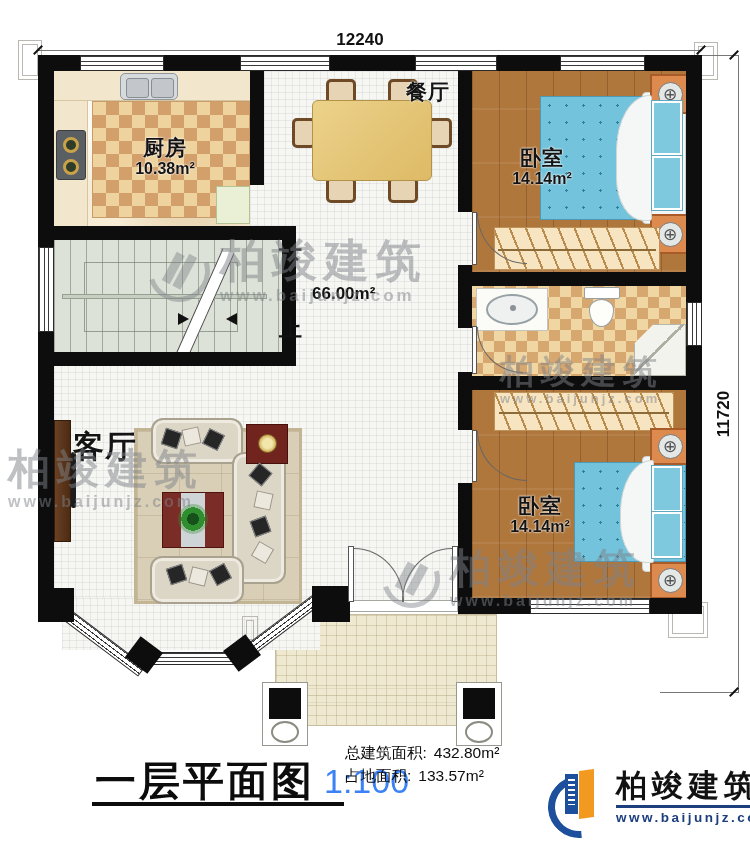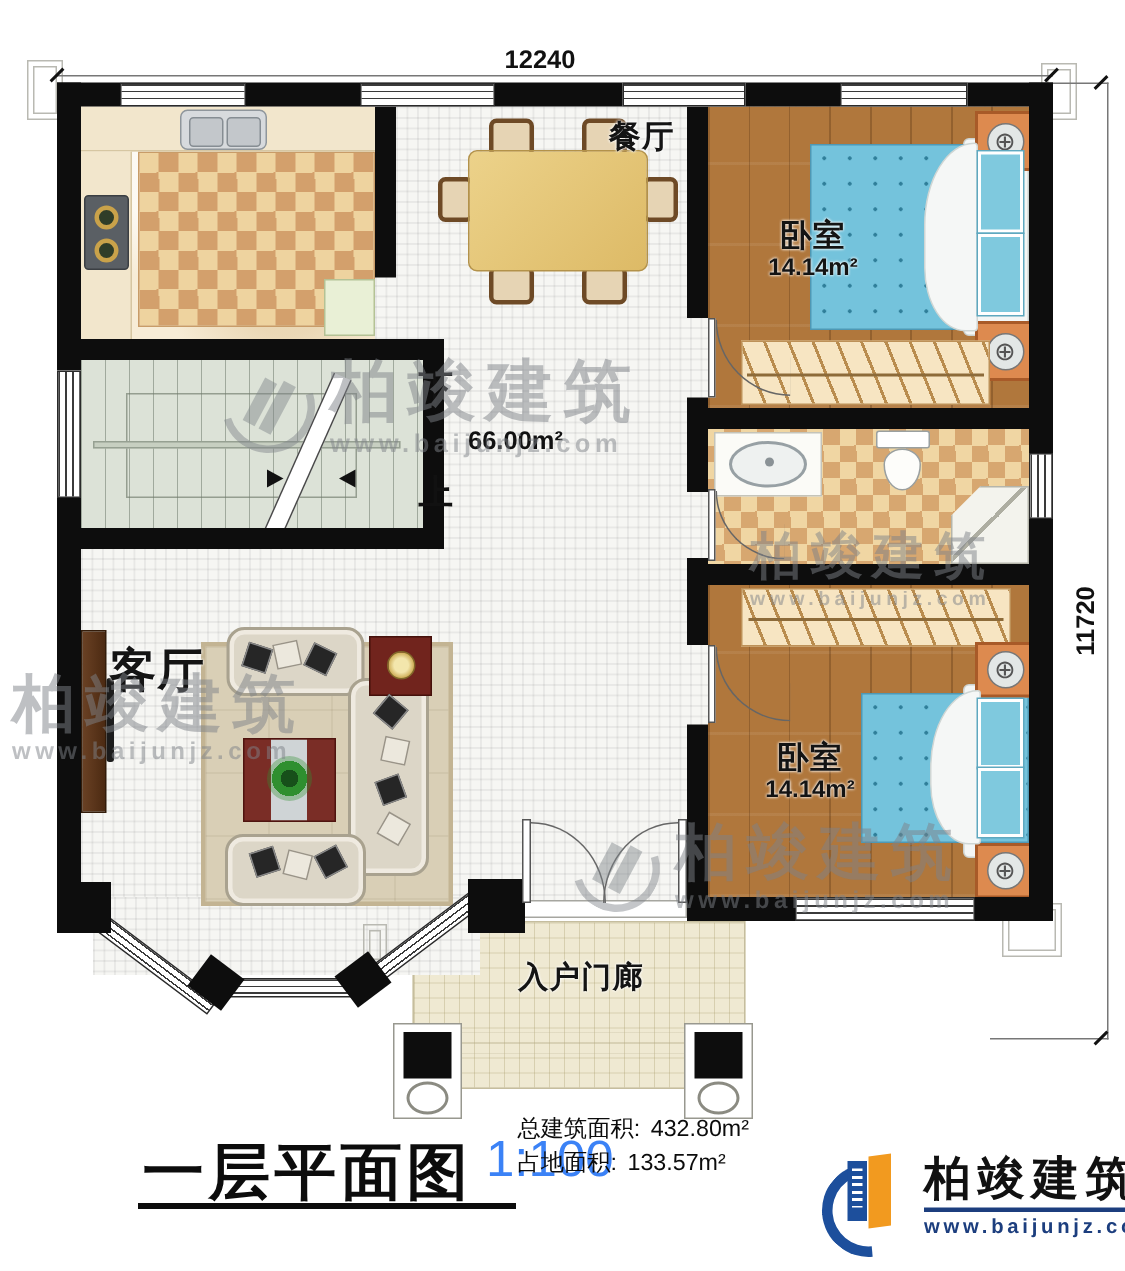--- a/index.html
+++ b/index.html
@@ -66,21 +66,21 @@
   .cornerdec i{position:absolute;inset:3px;border:1px solid #b9b9b2;display:block;}
   
   .wm{position:absolute;z-index:60;display:flex;align-items:center;gap:10px;pointer-events:none;
       color:rgba(125,130,136,.50);white-space:nowrap;}
   .wm .ic{border-radius:50%;border:5px solid rgba(125,130,136,.45);border-top-color:transparent;border-left-color:transparent;transform:rotate(28deg);position:relative;}
   .wm .ic b{position:absolute;left:28%;top:20%;width:18%;height:60%;background:rgba(125,130,136,.45);}
   .wm .ic u{position:absolute;left:52%;top:12%;width:18%;height:68%;background:rgba(125,130,136,.45);}
   .wm .t1{font-weight:900;letter-spacing:7px;line-height:1;}
   .wm .t2{font-weight:bold;letter-spacing:3px;line-height:1;margin-top:4px;}
   
-  .tb-title-row{position:absolute;left:95px;top:754px;display:flex;align-items:flex-start;z-index:70;}
+  .tb-title-row{position:absolute;left:95px;top:754px;display:flex;align-items:center;z-index:70;}
   .tb-title{font-size:41px;font-weight:bold;letter-spacing:3px;color:#0c0c0c;}
   .tb-scale{font-size:34px;font-weight:500;margin-left:9px;color:#3b82f6;}
   .tb-underline{position:absolute;left:92px;top:802px;width:252px;height:4px;background:#0c0c0c;z-index:70;}
   .tb-stats{position:absolute;left:345px;top:742px;z-index:70;font-size:15.5px;line-height:22.5px;color:#0c0c0c;font-weight:500;}
   .tb-stats .v{margin-left:7px;}
   
   .logo{position:absolute;left:548px;top:768px;display:flex;align-items:flex-start;gap:10px;z-index:70;}
   .logo-ic{position:relative;width:58px;height:64px;}
   .logo-ic .sw{position:absolute;left:0;top:8px;width:48px;height:48px;border-radius:50%;
       border:7px solid #1d4f9c;border-top-color:transparent;border-right-color:transparent;transform:rotate(40deg);}
@@ -278,36 +278,37 @@
   <div class="slash" style="left:37px;top:44px;"></div>
   <div class="slash" style="left:700px;top:44px;"></div>
   <div class="dim-label" style="left:320px;top:30px;width:80px;text-align:center;">12240</div>
   <div class="dimline" style="left:738px;top:55px;width:1px;height:638px;"></div>
   <div class="dimline" style="left:702px;top:55px;width:37px;height:1px;"></div>
   <div class="dimline" style="left:660px;top:692px;width:79px;height:1px;"></div>
   <div class="slash" style="left:733px;top:49px;"></div>
   <div class="slash" style="left:733px;top:686px;"></div>
   <div class="dim-label" style="left:692px;top:405px;width:62px;height:18px;text-align:center;transform:rotate(-90deg);">11720</div>
 
+  <div class="room-label" style="left:105px;top:136px;width:120px;">
+    <div class="nm">厨房</div>
+    <div class="ar">10.38m²</div>
+  </div>
   <div class="room-label" style="left:388px;top:80px;width:80px;">
     <div class="nm">餐厅</div>
   </div>
   <div class="room-label" style="left:492px;top:146px;width:100px;">
     <div class="nm">卧室</div>
     <div class="ar">14.14m²</div>
   </div>
   <div class="room-label" style="left:490px;top:494px;width:100px;">
     <div class="nm">卧室</div>
     <div class="ar">14.14m²</div>
   </div>
   <div class="room-label" style="left:65px;top:430px;width:80px;">
     <div class="nm" style="font-size:31px;">客厅</div>
-  </div>
-  <div class="room-label" style="left:330px;top:641px;width:115px;">
-    <div class="nm" style="font-size:20px;">入户门廊</div>
   </div>
   <div class="updown" style="left:279px;top:243px;">下</div>
   <div class="updown" style="left:279px;top:313px;">上</div>
   <div class="hallarea" style="left:312px;top:284px;">66.00m²</div>
 
   <div class="wm" style="left:148px;top:238px;">
     <span class="ic" style="width:52px;height:52px;">
         <b></b>
         <u></u>
       </span>

